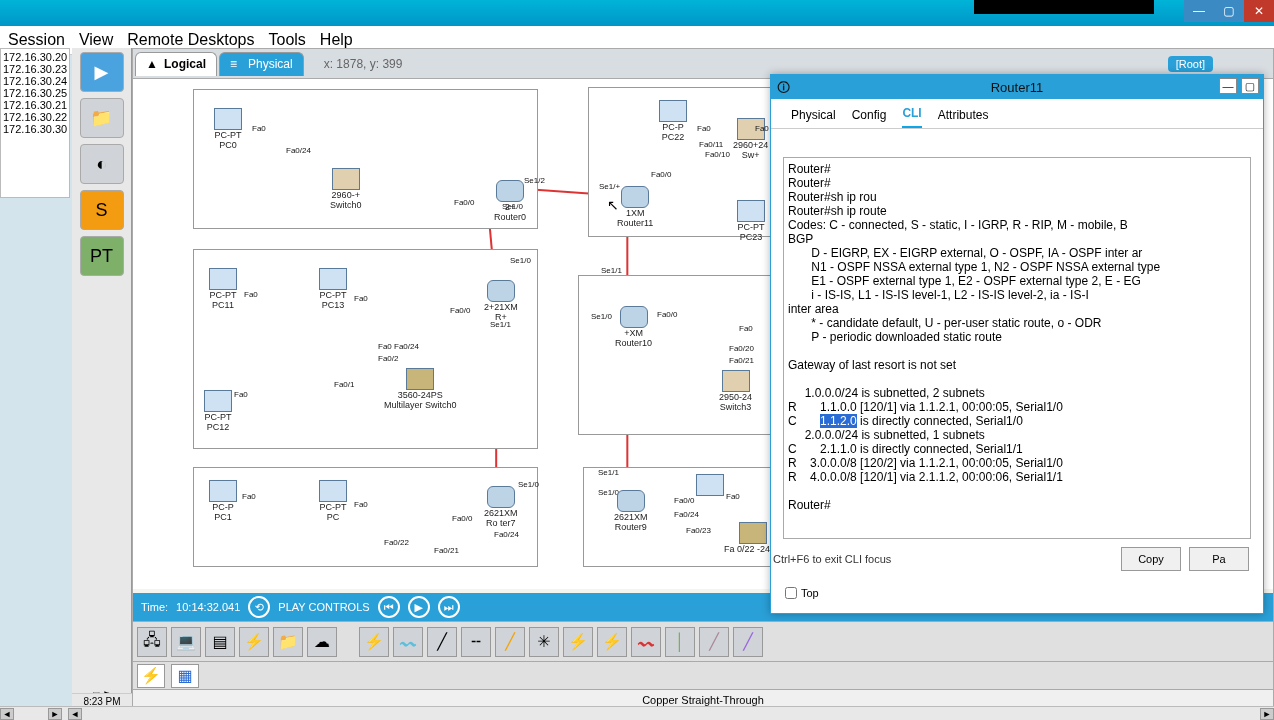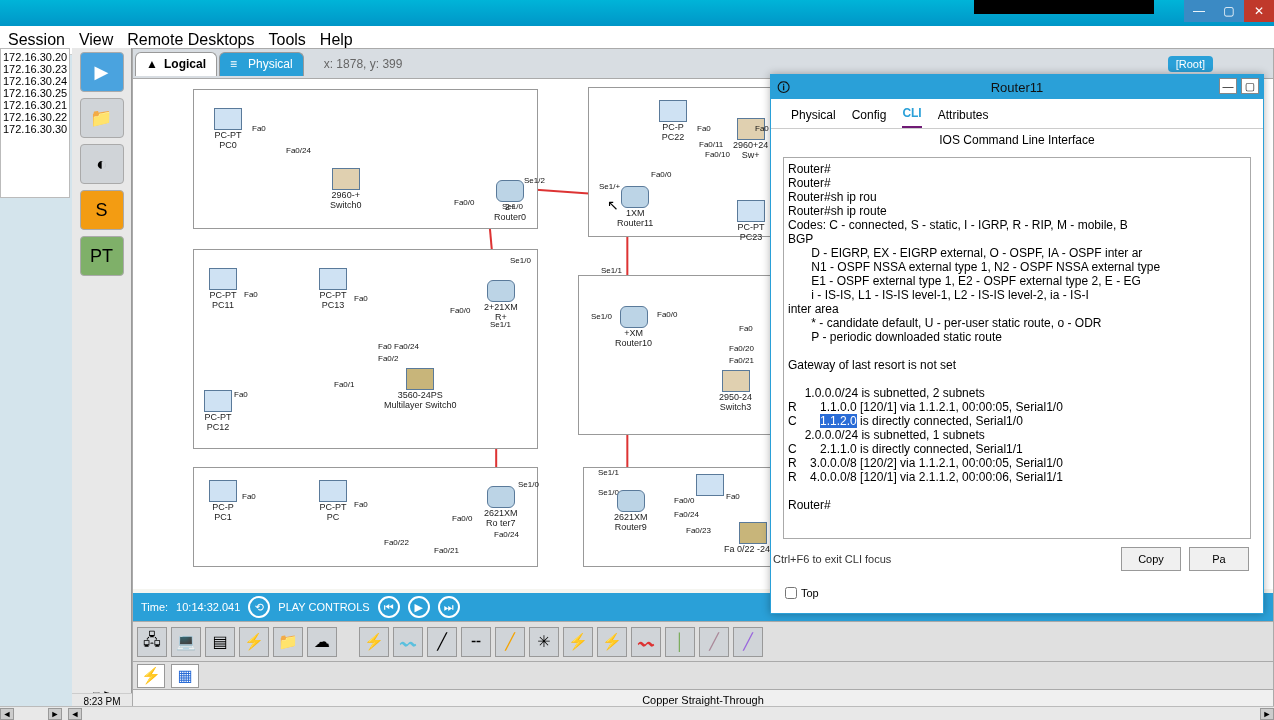--- a/index.html
+++ b/index.html
@@ -43,21 +43,21 @@
 .statusbar{position:absolute;left:0;right:0;bottom:0;height:20px;background:#f0f0f0;border-top:1px solid #aaa;display:flex;align-items:center;justify-content:center;font-size:11px;}
 .sysclock{position:absolute;left:72px;bottom:0;width:60px;font-size:10px;text-align:center;background:#e8e8e8;border-top:1px solid #ccc;padding:2px 0;}
 
 .rwin{position:absolute;left:770px;top:74px;width:494px;height:540px;background:#fff;border:1px solid #2aa0d8;box-shadow:0 0 8px rgba(0,0,0,.3);}
 .rwin-title{height:24px;background:#2aa0d8;color:#111;display:flex;align-items:center;justify-content:center;font-size:13px;position:relative;}
 .rwin-title .rclose{position:absolute;right:4px;top:3px;width:18px;height:16px;background:#fff;border:1px solid #888;font-size:11px;display:flex;align-items:center;justify-content:center;}
 .rwin-title .rmin{position:absolute;right:26px;top:3px;width:18px;height:16px;background:#fff;border:1px solid #888;font-size:11px;display:flex;align-items:center;justify-content:center;}
 .rwin-title .rlogo{position:absolute;left:6px;top:3px;width:18px;height:16px;}
 .rtabs{height:30px;display:flex;align-items:flex-end;gap:16px;padding-left:20px;font-size:12px;border-bottom:1px solid #ccc;}
 .rtabs span{padding-bottom:6px;cursor:pointer;}
-.rtabs span.act{color:#2aa0d8;border-bottom:2px solid #701a75;font-weight:600;}
+.rtabs span.act{color:#2aa0d8;border-bottom:2px solid #0ea5e9;font-weight:600;}
 .rsub{height:24px;text-align:center;font-size:12px;padding-top:4px;}
 .cliarea{position:absolute;left:12px;right:12px;top:82px;bottom:74px;border:1px solid #aaa;background:#fff;font-family:"Courier New",monospace;font-size:12px;line-height:14px;padding:4px;overflow:hidden;white-space:pre;color:#000;}
 .cliarea .hl{background:#2a6cd6;color:#fff;}
 .rhint{position:absolute;left:2px;bottom:48px;font-size:11px;color:#333;}
 .rbtns{position:absolute;right:14px;bottom:42px;display:flex;gap:8px;}
 .rbtns button{width:60px;height:24px;font-size:11px;background:#f0f0f0;border:1px solid #999;}
 .rtop{position:absolute;left:14px;bottom:14px;font-size:11px;display:flex;align-items:center;gap:4px;}
 .rtop input{width:12px;height:12px;}
 .hscroll{position:absolute;left:0;right:0;bottom:0;height:14px;background:#e8e8e8;border-top:1px solid #bbb;}
 .hscroll .arrow{position:absolute;width:14px;height:12px;top:1px;background:#ccc;border:1px solid #999;display:flex;align-items:center;justify-content:center;font-size:9px;}
@@ -344,21 +344,20 @@
     <span>Router11</span>
     <span class="rmin">—</span>
     <span class="rclose">▢</span>
   </div>
   <div class="rtabs">
     <span>Physical</span>
     <span>Config</span>
     <span class="act">CLI</span>
     <span>Attributes</span>
   </div>
-  <div class="rsub">IOS Command Line Interface</div>
   <div class="cliarea" id="cliarea"><div>Router#</div><div>Router#</div><div>Router#sh ip rou</div><div>Router#sh ip route</div><div>Codes: C - connected, S - static, I - IGRP, R - RIP, M - mobile, B</div><div>BGP</div><div>       D - EIGRP, EX - EIGRP external, O - OSPF, IA - OSPF inter ar</div><div>       N1 - OSPF NSSA external type 1, N2 - OSPF NSSA external type</div><div>       E1 - OSPF external type 1, E2 - OSPF external type 2, E - EG</div><div>       i - IS-IS, L1 - IS-IS level-1, L2 - IS-IS level-2, ia - IS-I</div><div>inter area</div><div>       * - candidate default, U - per-user static route, o - ODR</div><div>       P - periodic downloaded static route</div><div>&nbsp;</div><div>Gateway of last resort is not set</div><div>&nbsp;</div><div>     1.0.0.0/24 is subnetted, 2 subnets</div><div>R       1.1.0.0 [120/1] via 1.1.2.1, 00:00:05, Serial1/0</div><div>C       <span class="hl">1.1.2.0</span> is directly connected, Serial1/0</div><div>     2.0.0.0/24 is subnetted, 1 subnets</div><div>C       2.1.1.0 is directly connected, Serial1/1</div><div>R    3.0.0.0/8 [120/2] via 1.1.2.1, 00:00:05, Serial1/0</div><div>R    4.0.0.0/8 [120/1] via 2.1.1.2, 00:00:06, Serial1/1</div><div>&nbsp;</div><div>Router#</div></div>
   <div class="rhint">Ctrl+F6 to exit CLI focus</div>
   <div class="rbtns">
     <button>Copy</button>
     <button>Pa</button>
   </div>
   <div class="rtop">
     <input type="checkbox" style="">
     <span>Top</span>
   </div>

